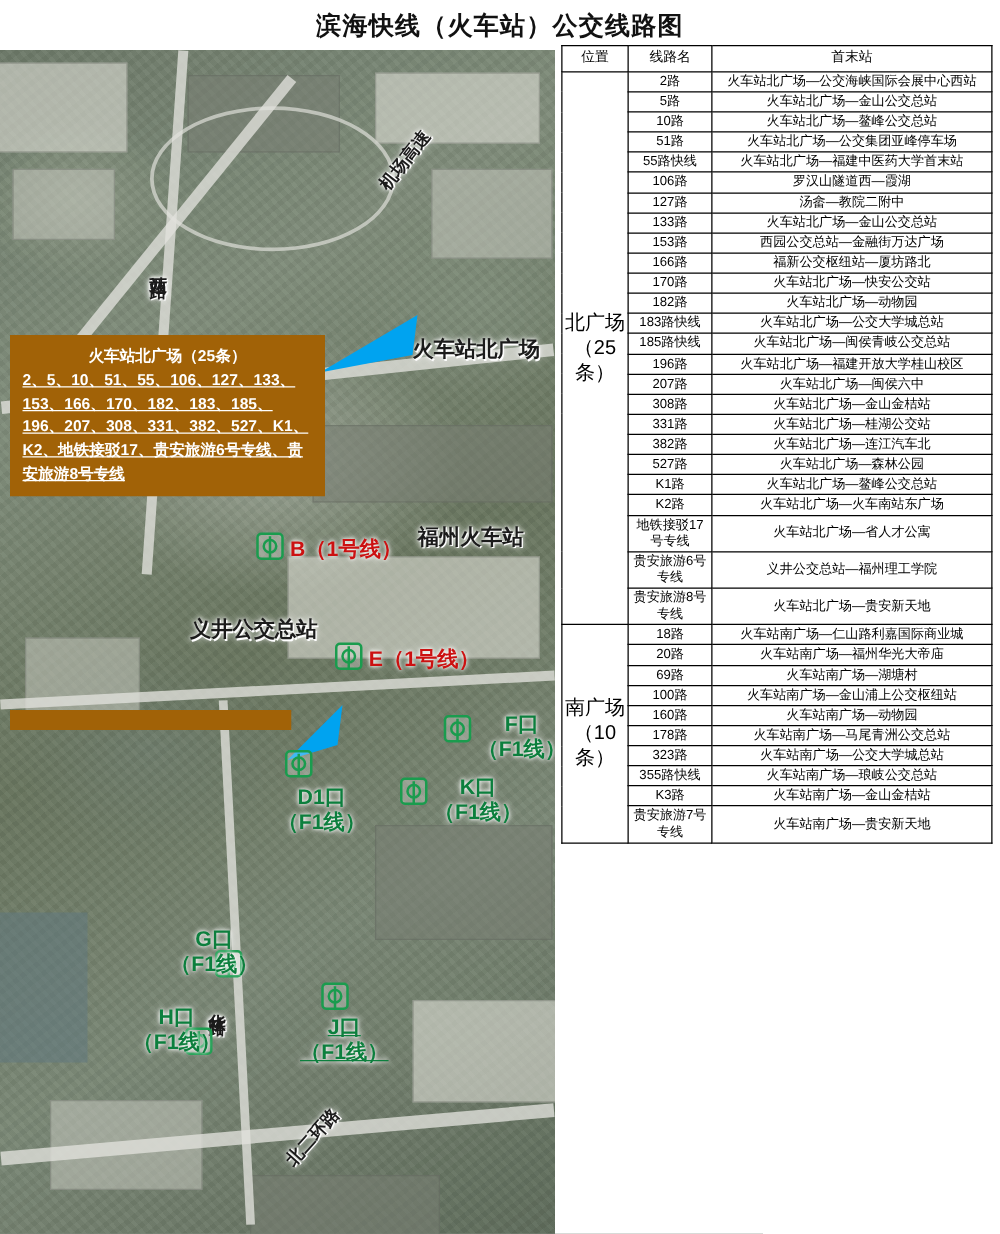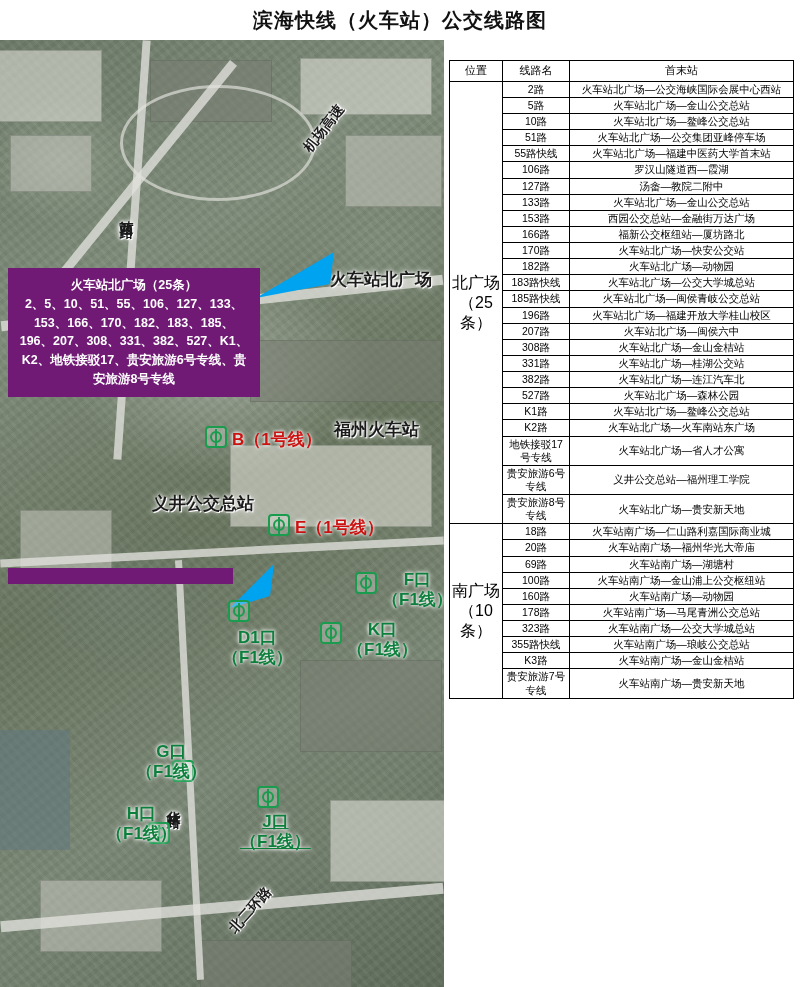--- a/index.html
+++ b/index.html
@@ -46,26 +46,26 @@
     position:absolute;color:#1b1b1b;font-weight:bold;font-size:14px;
     text-shadow:0 0 3px #fff,0 0 6px #fff,1px 1px 0 #fff;
     white-space:nowrap;
   }
   .maplabel.big{font-size:17px;}
   .maplabel.vert{writing-mode:vertical-rl;text-orientation:upright;letter-spacing:2px;}
   .maplabel.rot{transform:rotate(-52deg);transform-origin:left top;}
   .maplabel.rot2{transform:rotate(-48deg);transform-origin:left top;}
 
   .callout{
-    position:absolute;background:#701a75;color:#ffffff;
+    position:absolute;background:#a16207;color:#ffffff;
     font-weight:bold;font-size:12.5px;line-height:1.5;
     padding:8px 10px;box-sizing:border-box;
   }
   .callout .hd{display:block;text-align:center;}
-  .callout .bd{display:block;text-align:center;}
+  .callout .bd{display:block;text-align:left;text-decoration:underline;}
 
   .metro{position:absolute;display:flex;flex-direction:column;align-items:center;}
   .mico{
     width:22px;height:22px;border:2px solid #1a9c4e;border-radius:4px;
     box-sizing:border-box;position:relative;background:rgba(255,255,255,.25);
   }
   .mico:before{
     content:"";position:absolute;left:3px;top:3px;width:12px;height:12px;
     border:2px solid #1a9c4e;border-radius:50%;box-sizing:border-box;
   }
@@ -73,21 +73,21 @@
     content:"";position:absolute;left:8px;top:1px;width:2px;height:18px;background:#1a9c4e;
   }
   .mlab{
     position:absolute;white-space:nowrap;font-size:17px;font-weight:bold;color:#0c7f3d;
     text-shadow:0 0 3px #fff,0 0 5px #fff;text-align:center;line-height:1.15;
   }
   .mlab.red{color:#cc1111;}
 
   
   #tablewrap{
-    position:absolute;left:449px;top:60px;width:294px;
+    position:absolute;left:449px;top:36px;width:294px;
   }
   table{border-collapse:collapse;width:345px;font-size:10.5px;color:#000;}
   th,td{border:1px solid #000;padding:1px 2px;text-align:center;vertical-align:middle;line-height:1.25;}
   th{font-weight:normal;font-size:11px;padding:3px 2px;}
   td.sec{width:48px;font-size:16px;}
   td.line{width:62px;}
   td.term{text-align:center;}
 </style>
 </head>
 <body>

